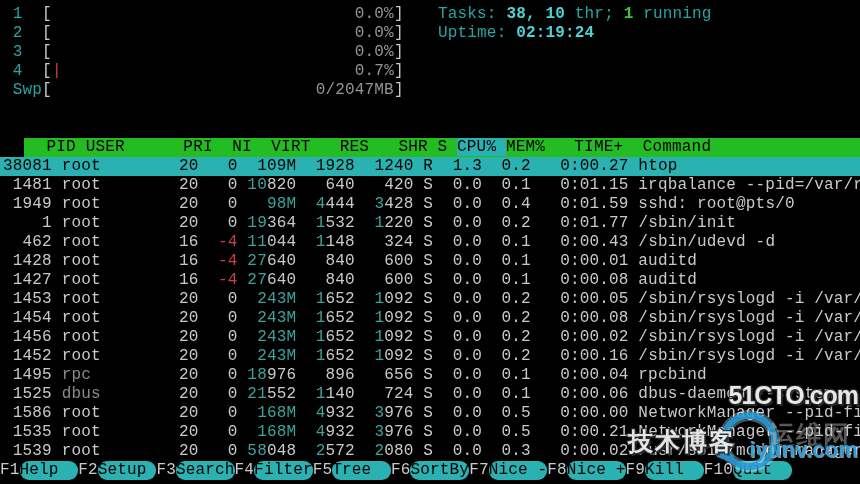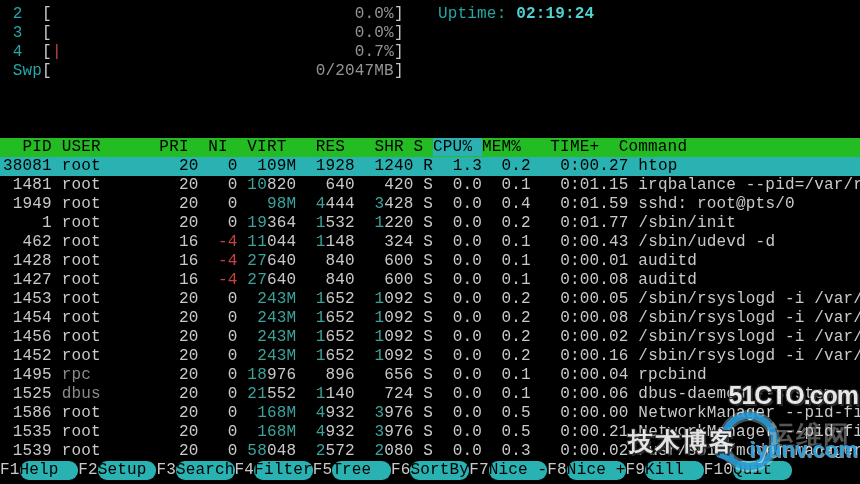--- a/index.html
+++ b/index.html
@@ -23,21 +23,21 @@
   .dim{color:var(--dim);}
   .fg{color:var(--fg);}
   .bwhite{color:var(--white-bright);font-weight:bold;}
   .red{color:var(--red);}
   .teal{color:var(--teal);}
   .pipe-g{color:var(--meter-green);}
   .pipe-b{color:var(--meter-blue);}
   .pipe-y{color:var(--meter-yellow);}
   .bartext{color:var(--bar-text);}
 
-  .hdr{background:var(--header-bg);}
+  .hdr{background:var(--header-bg);margin-left:24px;}
   .hdr span{color:#000;}
   .hdr span.sort{background:var(--sel-bg);}
   .row.sel{background:var(--sel-bg);}
   .row.sel span{color:#000;}
 
   .fkey{color:var(--fg);}
   .flabel{background:var(--sel-bg);color:#000;border-radius:9px;}
   .flabel.fill{flex:1;}
 
   .watermark{position:absolute;right:0;bottom:4px;width:250px;height:92px;pointer-events:none;z-index:5;}
@@ -73,26 +73,28 @@
   .wm-ring:after{
     content:"";position:absolute;left:-14px;top:26px;width:18px;height:8px;
     background:var(--wm-blue);border-radius:4px;transform:rotate(35deg);
   }
 </style>
 </head>
 <body>
 
 <div class="screen" style="--bg: #000000; --fg: #c9c9c9; --dim: #8a8a8a; --white-bright: #f2f2f2; --cyan: #26a5a5; --cyan-bright: #4ed2d2; --green: #3cc43c; --red: #c74343; --teal: #3ba39b; --meter-green: #2db82d; --meter-blue: #4343d8; --meter-yellow: #b5b546; --bar-text: #949494; --header-bg: #23bc23; --sel-bg: #2ab2b2; --wm-blue: #2e9fd9;">
   <div id="meters">
+      <div class="line"><span class="cyan"> 1  </span><span class="fg">[</span><span class="fg">                               </span><span class="bartext">0.0%</span><span class="fg">]</span></div>
       <div class="line"><span class="cyan"> 2  </span><span class="fg">[</span><span class="fg">                               </span><span class="bartext">0.0%</span><span class="fg">]</span></div>
       <div class="line"><span class="cyan"> 3  </span><span class="fg">[</span><span class="fg">                               </span><span class="bartext">0.0%</span><span class="fg">]</span></div>
       <div class="line"><span class="cyan"> 4  </span><span class="fg">[</span><span class="red">|</span><span class="fg">                              </span><span class="bartext">0.7%</span><span class="fg">]</span></div>
       <div class="line"><span class="cyan"> Swp</span><span class="fg">[</span><span class="fg">                           </span><span class="bartext">0/2047MB</span><span class="fg">]</span></div>
     </div>
   <div id="status">
+      <div class="line"><span class="cyan">Tasks: </span><span class="bcyan">38, 10</span><span class="cyan"> thr; </span><span class="green">1</span><span class="cyan"> running</span></div>
       <div class="line"><span class="cyan">Uptime: </span><span class="bcyan">02:19:24</span></div>
     </div>
   <div id="table">
     <div id="thead">
         <div class="line hdr"><span>  PID</span><span> </span><span>USER      </span><span>PRI</span><span> </span><span> NI</span><span> </span><span> VIRT</span><span> </span><span>  RES</span><span> </span><span>  SHR</span><span> </span><span>S</span><span> </span><span class="sort">CPU% </span><span>MEM%</span><span> </span><span>  TIME+  </span><span>Command</span></div>
       </div>
     <div id="tbody">
         <div class="line row sel"><span class="fg">38081</span><span class="fg"> </span><span class="fg">root      </span><span class="fg"> </span><span class="fg"> 20</span><span class="fg"> </span><span class="fg">  0</span><span class="fg"> </span><span class="teal"> 109M</span><span class="fg"> </span><span class="teal"> 1</span><span class="fg">928</span><span class="fg"> </span><span class="teal"> 1</span><span class="fg">240</span><span class="fg"> </span><span class="fg">R</span><span class="fg"> </span><span class="fg"> 1.3</span><span class="fg"> </span><span class="fg"> 0.2</span><span class="fg"> </span><span class="fg">  0:00.27</span><span class="fg"> </span><span class="fg">htop                   </span></div>
         <div class="line row"><span class="fg"> 1481</span><span class="fg"> </span><span class="fg">root      </span><span class="fg"> </span><span class="fg"> 20</span><span class="fg"> </span><span class="fg">  0</span><span class="fg"> </span><span class="teal">10</span><span class="fg">820</span><span class="fg"> </span><span class="fg">  640</span><span class="fg"> </span><span class="fg">  420</span><span class="fg"> </span><span class="fg">S</span><span class="fg"> </span><span class="fg"> 0.0</span><span class="fg"> </span><span class="fg"> 0.1</span><span class="fg"> </span><span class="fg">  0:01.15</span><span class="fg"> </span><span class="fg">irqbalance --pid=/var/r</span></div>
         <div class="line row"><span class="fg"> 1949</span><span class="fg"> </span><span class="fg">root      </span><span class="fg"> </span><span class="fg"> 20</span><span class="fg"> </span><span class="fg">  0</span><span class="fg"> </span><span class="teal">  98M</span><span class="fg"> </span><span class="teal"> 4</span><span class="fg">444</span><span class="fg"> </span><span class="teal"> 3</span><span class="fg">428</span><span class="fg"> </span><span class="fg">S</span><span class="fg"> </span><span class="fg"> 0.0</span><span class="fg"> </span><span class="fg"> 0.4</span><span class="fg"> </span><span class="fg">  0:01.59</span><span class="fg"> </span><span class="fg">sshd: root@pts/0       </span></div>

